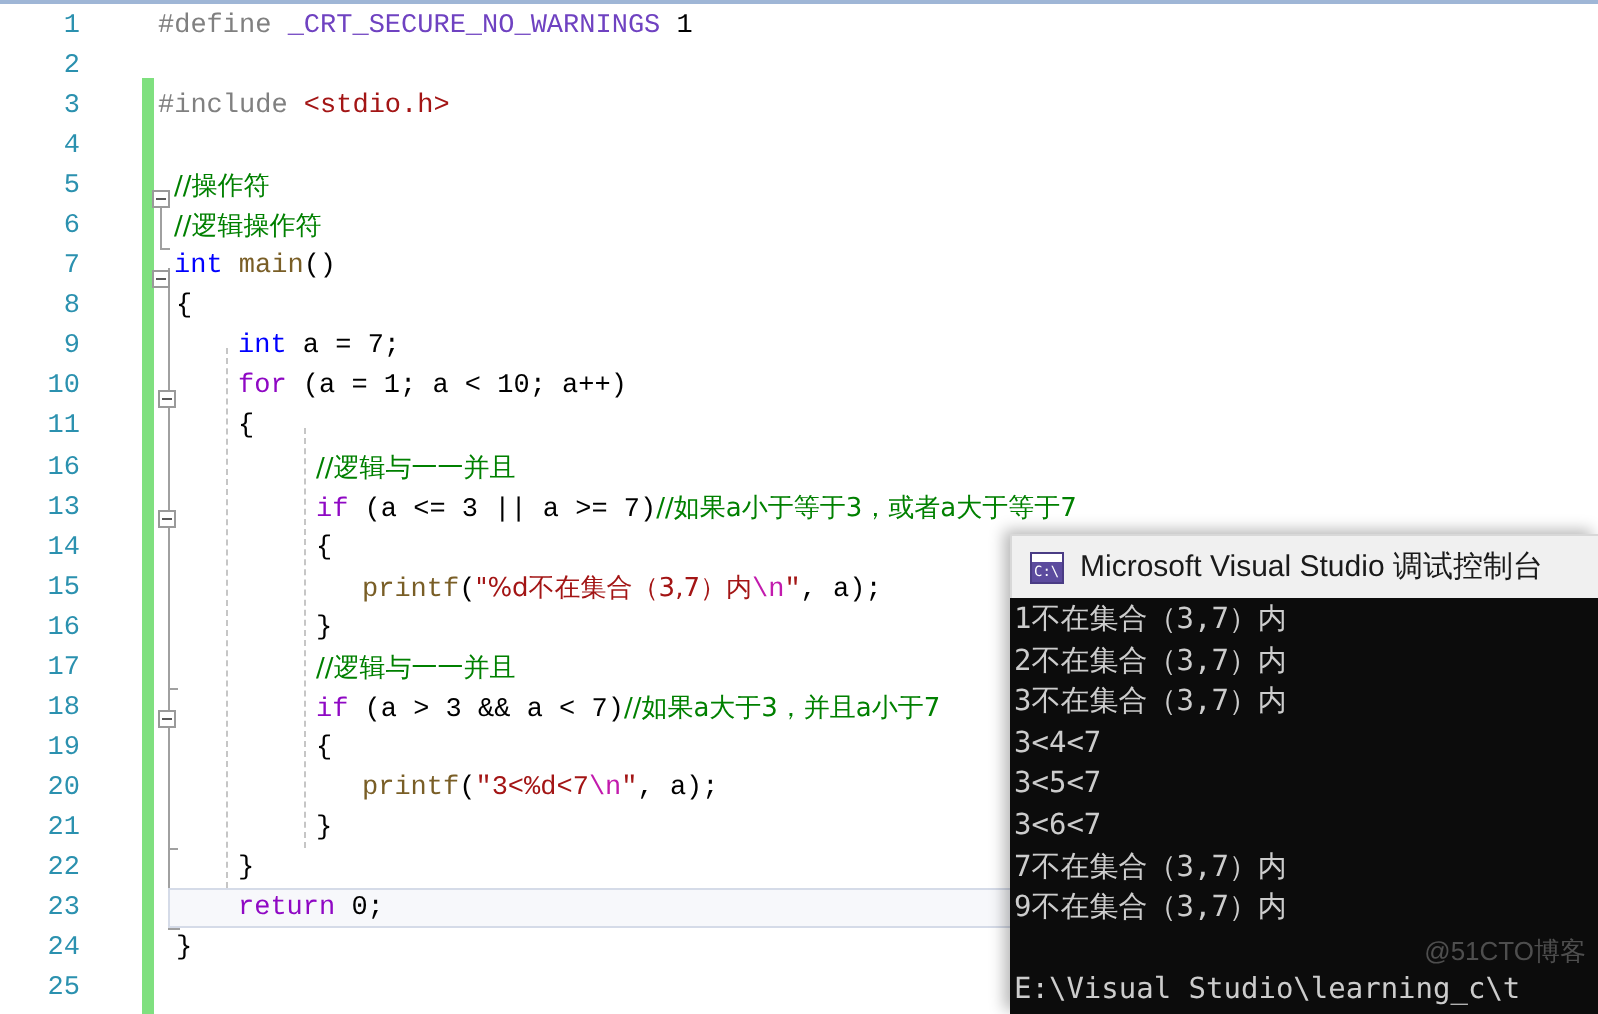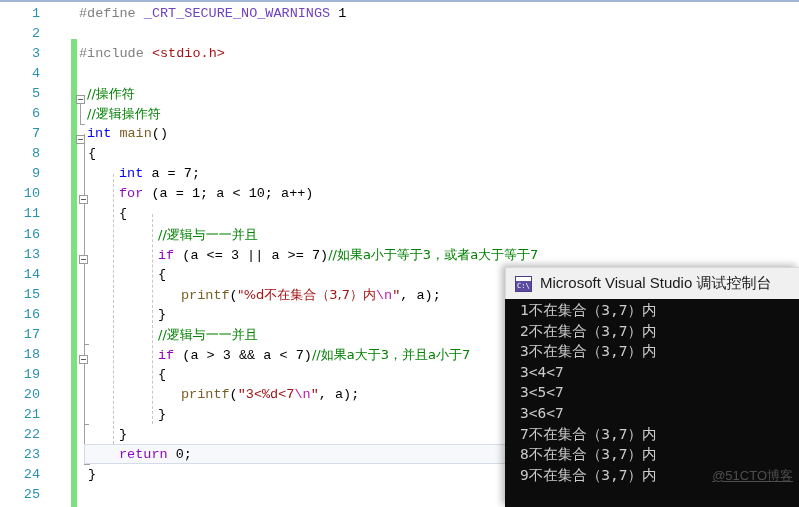--- a/index.html
+++ b/index.html
@@ -203,33 +203,32 @@
     padding: 1px 0 0 1px;
     box-sizing: border-box;
     overflow: hidden;
   }
   .conline {
     color: #cccccc;
     font-family: "DejaVu Sans Mono", "Liberation Mono", monospace;
     font-size: 14.5px;
     line-height: 20.6px;
     white-space: pre;
-    padding-left: 14px;
+    padding-left: 1px;
   }
   #watermark {
     position: absolute;
     right: 6px;
     bottom: 22px;
     font-family: "Liberation Sans", "DejaVu Sans", sans-serif;
     font-size: 13px;
     color: #5a5a5a;
     opacity: 0.85;
     white-space: nowrap;
     pointer-events: none;
-    text-decoration: underline;
   }
 </style>
 </head>
 <body>
 
 <div id="editor">
 
   <div id="changebar"></div>
 
   <div class="guide-solid" style="left:84px; top:132px; height:330px;"></div>
@@ -389,19 +388,18 @@
     <div id="console-title">Microsoft Visual Studio 调试控制台</div>
   </div>
   <div id="console-body">
     <div class="conline">1不在集合（3,7）内</div>
     <div class="conline">2不在集合（3,7）内</div>
     <div class="conline">3不在集合（3,7）内</div>
     <div class="conline">3&lt;4&lt;7</div>
     <div class="conline">3&lt;5&lt;7</div>
     <div class="conline">3&lt;6&lt;7</div>
     <div class="conline">7不在集合（3,7）内</div>
-    <div class="conline">8不在集合（3,7）内</div>
     <div class="conline">9不在集合（3,7）内</div>
     <div class="conline">&nbsp;</div>
     <div class="conline">E:\Visual Studio\learning_c\t</div>
     <div id="watermark">@51CTO博客</div>
   </div>
 </div>
 
 </body></html>

